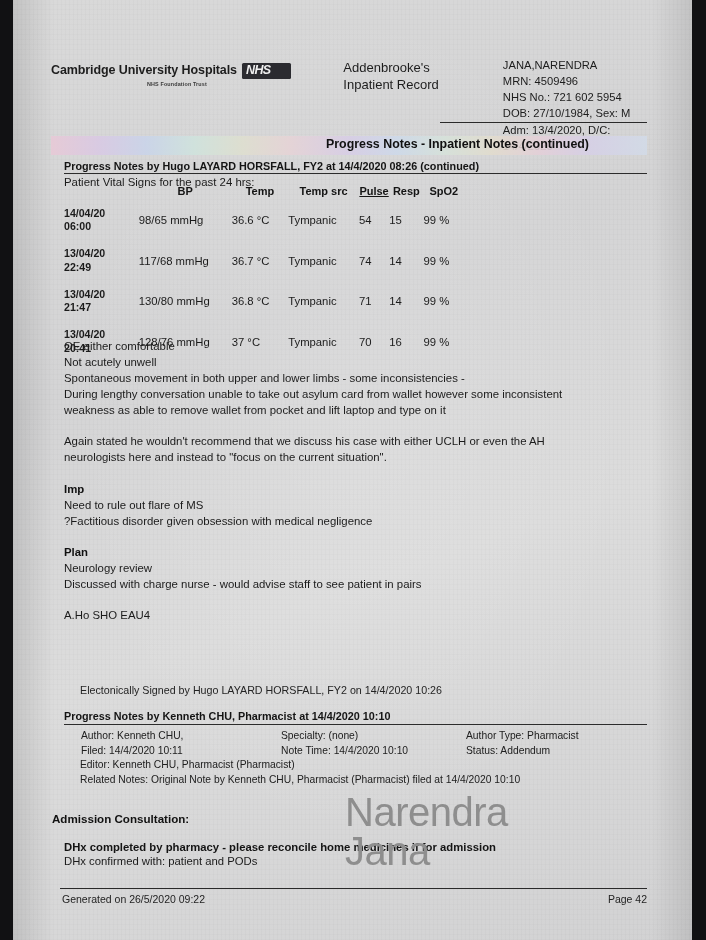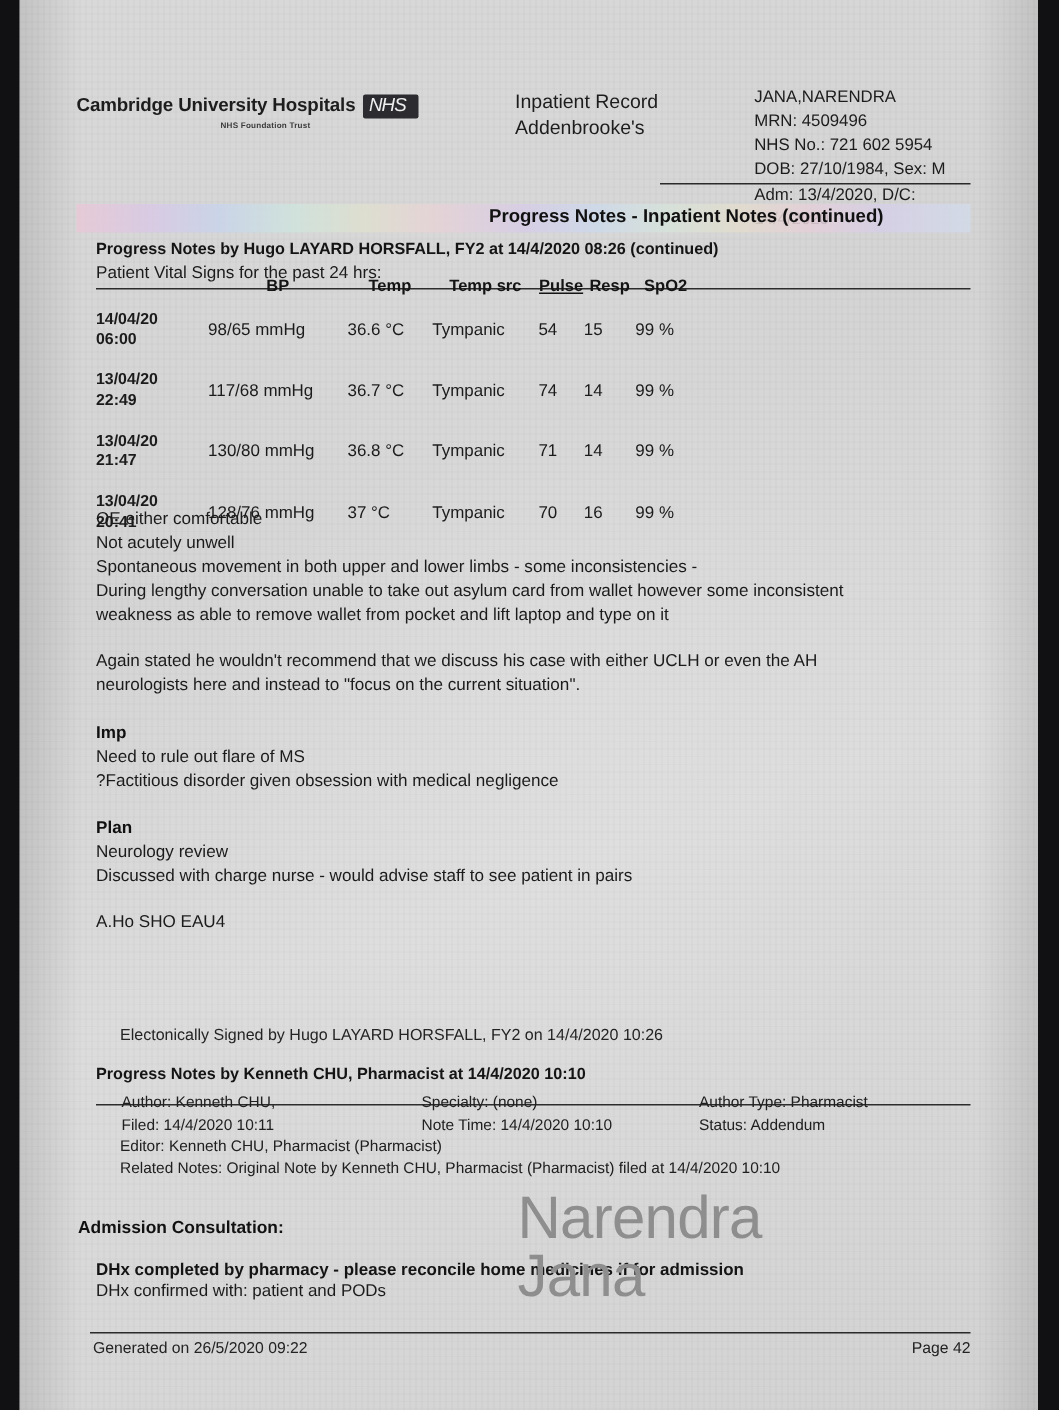--- a/index.html
+++ b/index.html
@@ -63,24 +63,24 @@
     font-size: 12.5px;
     font-weight: bold;
     letter-spacing: -0.1px;
     color: #1d1d1d;
   }
   .nhs-logo {
     margin-left: 5px;
     background: #2b2b30;
     color: #efefef;
     font-size: 12.5px;
-    font-weight: normal;
+    font-weight: bold;
     font-style: italic;
     letter-spacing: -0.6px;
-    padding: 1px 8px 2px 4px;
+    padding: 1px 20px 2px 4px;
     border-radius: 1.5px;
     line-height: 1.05;
   }
   .trust-sub {
     font-size: 5.4px;
     font-weight: bold;
     letter-spacing: 0.15px;
     color: #3b3b3b;
     margin-left: 96px;
     margin-top: 2px;
@@ -129,21 +129,21 @@
 
   .note-hdr {
     position: absolute;
     left: 64px;
     top: 160px;
     width: 583px;
     font-size: 10.8px;
     font-weight: bold;
     color: #141414;
     border-bottom: 1.3px solid #2c2c2c;
-    padding-bottom: 20px;
+    padding-bottom: 1px;
   }
 
   
   .vitals-caption {
     position: absolute;
     left: 64px;
     top: 176px;
     font-size: 11.4px;
     color: #1b1b1b;
   }
@@ -196,21 +196,21 @@
 
   .note-hdr2 {
     position: absolute;
     left: 64px;
     top: 710px;
     width: 583px;
     font-size: 10.8px;
     font-weight: bold;
     color: #141414;
     border-bottom: 1.3px solid #2c2c2c;
-    padding-bottom: 14px;
+    padding-bottom: 2px;
   }
 
   
   .meta {
     position: absolute;
     left: 80px;
     top: 729px;
     width: 567px;
     font-size: 10.3px;
     line-height: 1.42;
@@ -291,22 +291,22 @@
 
   <div class="hdr">
     <div class="hdr-left">
       <div class="trust-row">
         <span class="trust-name">Cambridge University Hospitals</span>
         <span class="nhs-logo">NHS</span>
       </div>
       <div class="trust-sub">NHS Foundation Trust</div>
     </div>
     <div class="record-title">
+      <div>Addenbrooke's</div>
       <div>Inpatient Record</div>
-      <div>Addenbrooke's</div>
     </div>
     <div class="hdr-right">
       <div>JANA,NARENDRA</div>
       <div>MRN: 4509496</div>
       <div>NHS No.: 721 602 5954</div>
       <div>DOB: 27/10/1984, Sex: M</div>
       <div>Adm: 13/4/2020, D/C: 14/4/2020</div>
     </div>
   </div>
   <div class="hdr-rule"></div>

